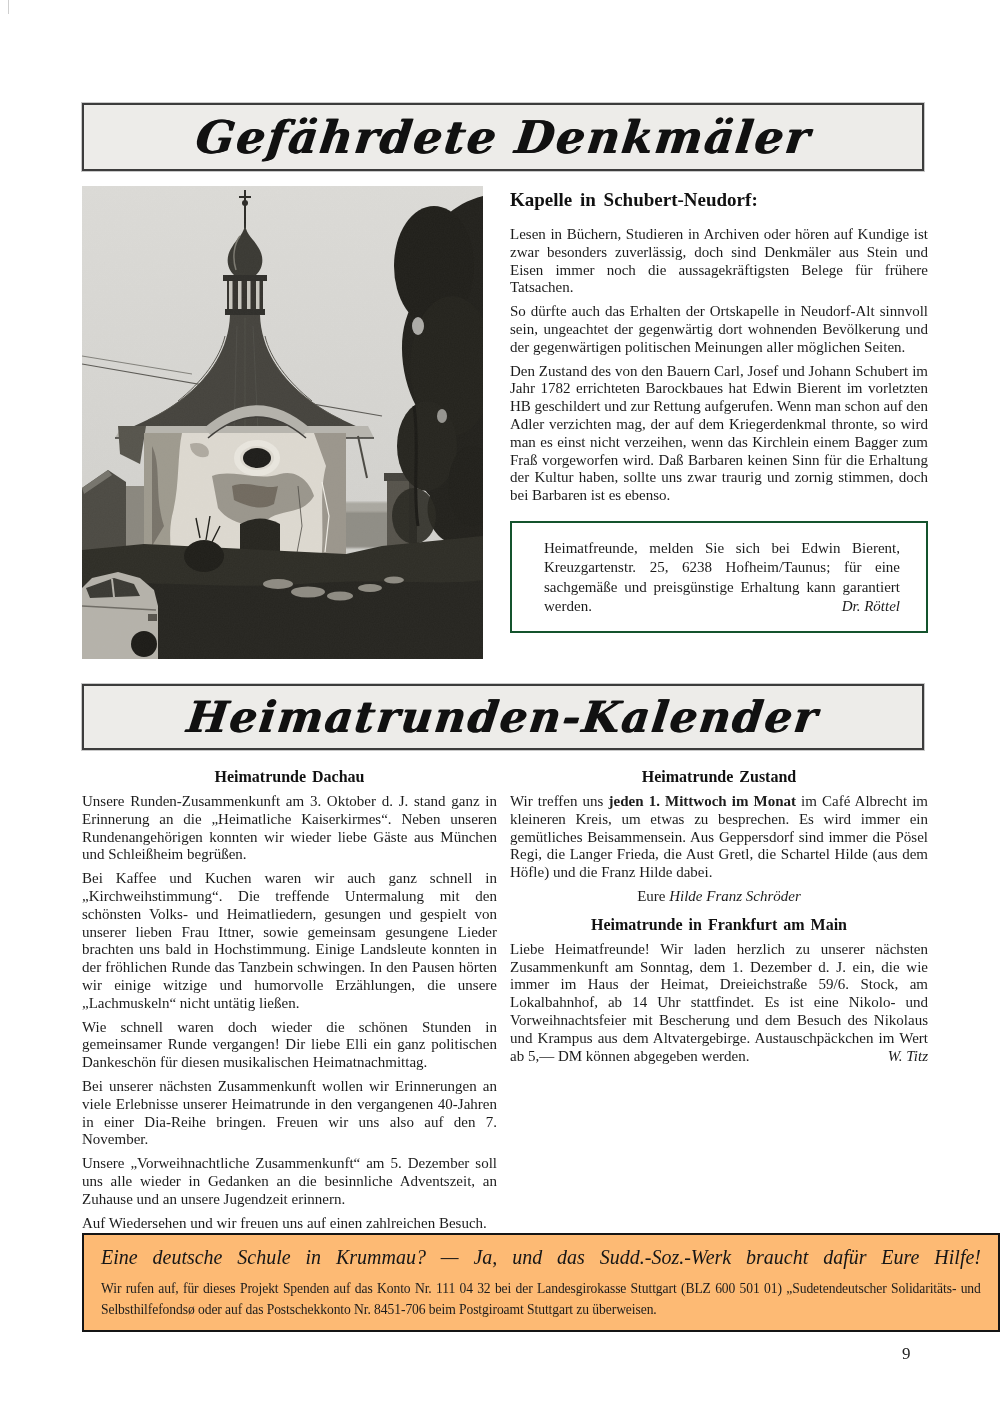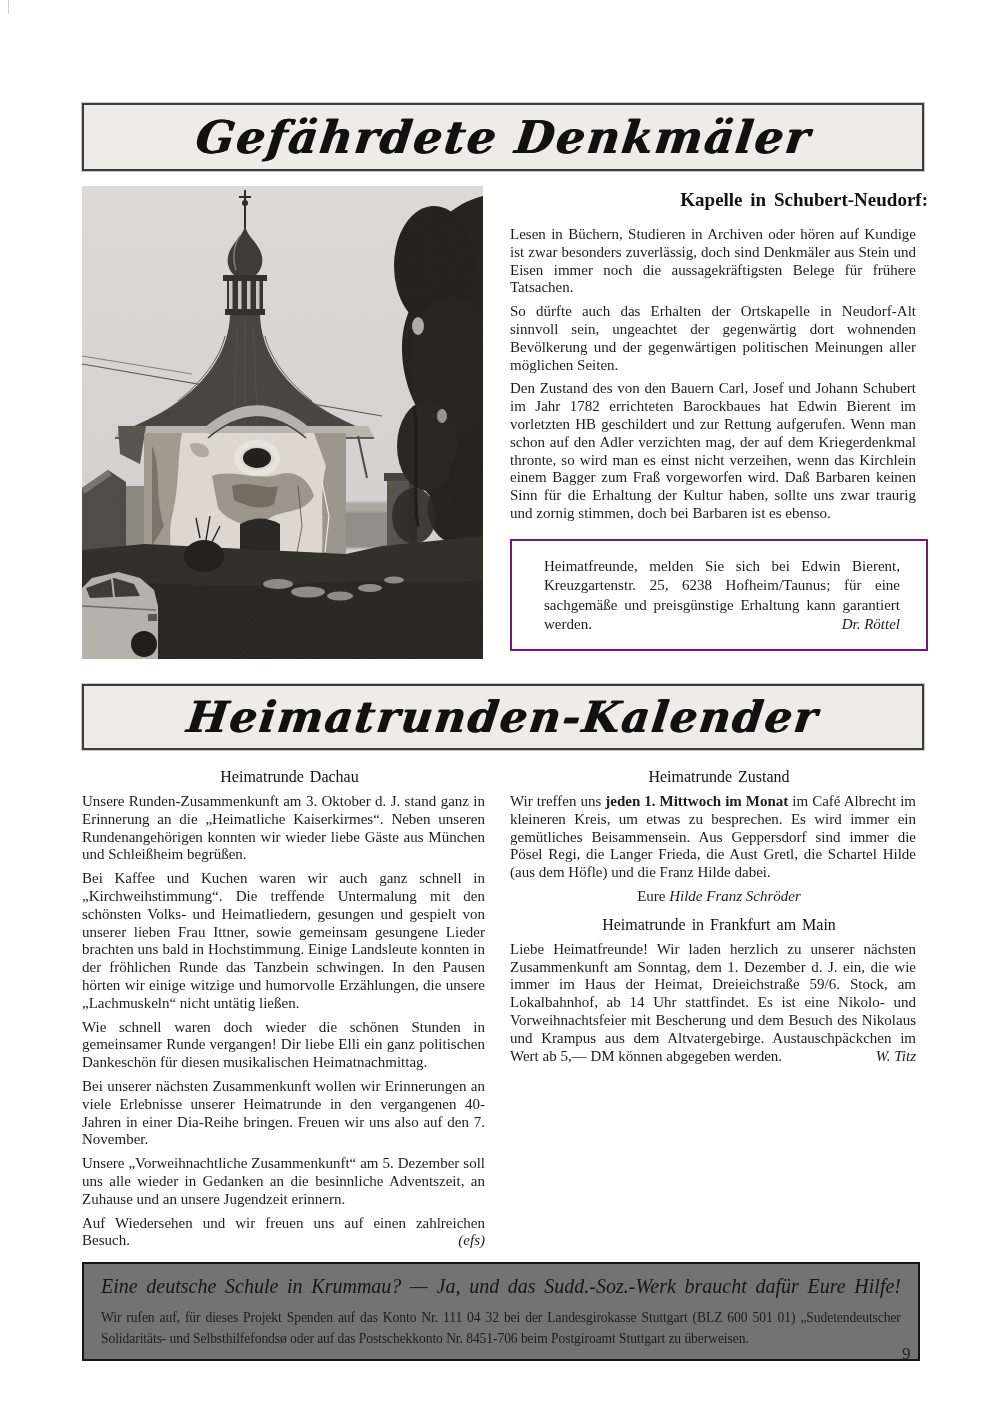--- a/index.html
+++ b/index.html
@@ -28,44 +28,44 @@
   }
   #banner1{top:103px;height:64px;}
   #banner1 .banner-script{font-size:45px;}
   #banner2{top:684px;height:62px;}
   #banner2 .banner-script{font-size:43px;}
   
   .photo{position:absolute;left:82px;top:186px;width:401px;height:473px;background:#d7d6d2;}
   .photo svg{display:block;width:100%;height:100%;}
   
   .col{position:absolute;text-align:justify;font-size:15px;line-height:17.8px;}
-  .col p{margin:0 12px 6px 0;}
+  .col p{margin:0 0 6px 0;}
   #kapelle-col{left:510px;top:188px;width:418px;}
   .sec-head{
-    font-weight:bold;text-align:right;margin:0 0 14px 0;
+    font-weight:bold;text-align:left;margin:0 0 14px 0;
     font-size:19px;line-height:24px;word-spacing:3px;color:#111;
   }
   .cal-head{
-    font-weight:normal;text-align:center;margin:0 0 5px 0;
+    font-weight:bold;text-align:center;margin:0 0 5px 0;
     font-size:16px;line-height:22px;word-spacing:2px;color:#111;
   }
   .notebox{
-    margin-top:16px;border:2px solid #701a75;
+    margin-top:16px;border:2px solid #14532d;
     padding:16px 26px 14px 32px;line-height:19.5px;
   }
   .sig-right{float:right;font-style:italic;padding-left:10px;}
   .sig-line{text-align:center;margin-top:1px;}
   .sig-line .name{font-style:italic;}
   #dachau-col{left:82px;top:766px;width:415px;}
   #eschwege-col{left:510px;top:766px;width:418px;}
   .frankfurt-head{margin-top:8px;}
   
   .bottombox{
-    position:absolute;left:82px;top:1262px;width:838px;
-    border:2px solid #151515;background:#737373;
+    position:absolute;left:82px;top:1233px;width:918px;
+    border:2px solid #151515;background:#fdba74;
     padding:9px 17px 11px 17px;box-sizing:border-box;
   }
   .bottombox .headline{
     font-style:italic;font-size:20px;line-height:26px;
     text-align:justify;text-align-last:justify;
     margin:0 0 7px 0;color:#161616;
   }
   .bottombox .bodytext{
     width:114%;transform:scaleX(0.877);transform-origin:0 0;
     font-size:15.5px;line-height:21px;text-align:justify;

